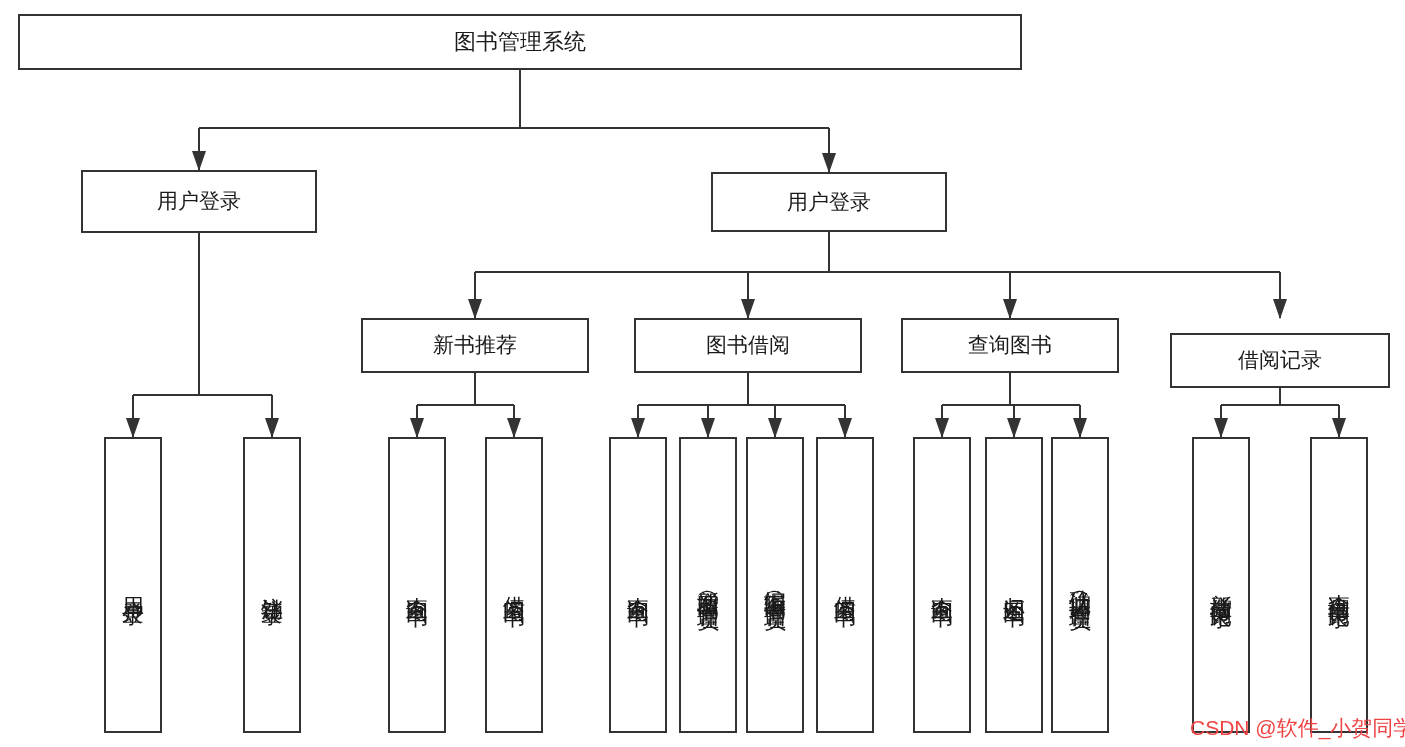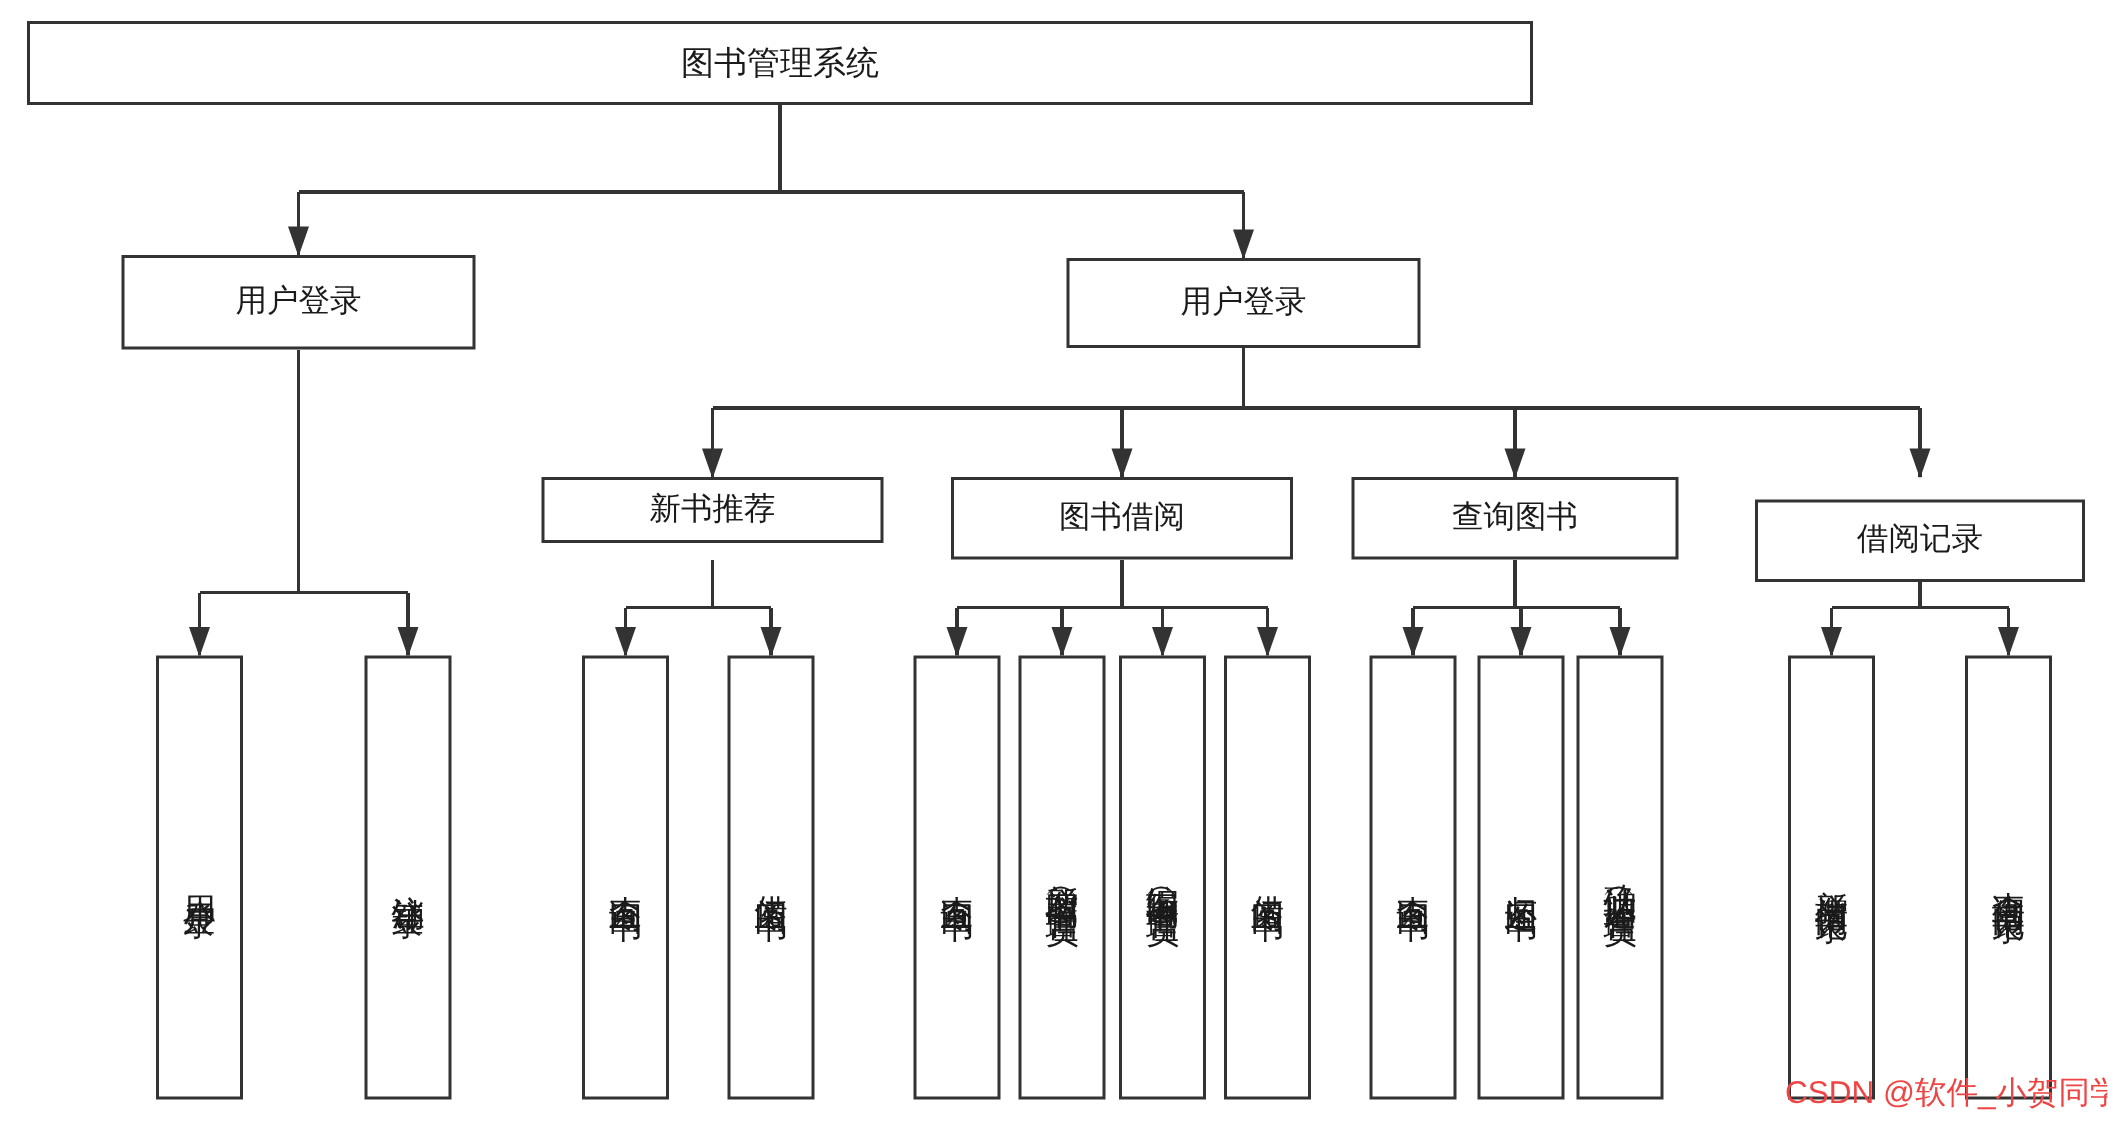--- a/index.html
+++ b/index.html
@@ -133,21 +133,21 @@
     <span class="label">图书管理系统</span>
   </div>
 
   <div class="node horiz" style="left: 81px; top: 170px; width: 236px; height: 63px;">
     <span class="label">用户登录</span>
   </div>
   <div class="node horiz" style="left: 711px; top: 172px; width: 236px; height: 60px;">
     <span class="label">用户登录</span>
   </div>
 
-  <div class="node horiz" style="left: 361px; top: 318px; width: 228px; height: 44px;">
+  <div class="node horiz" style="left: 361px; top: 318px; width: 228px; height: 55px;">
     <span class="label">新书推荐</span>
   </div>
   <div class="node horiz" style="left: 634px; top: 318px; width: 228px; height: 55px;">
     <span class="label">图书借阅</span>
   </div>
   <div class="node horiz" style="left: 901px; top: 318px; width: 218px; height: 55px;">
     <span class="label">查询图书</span>
   </div>
   <div class="node horiz" style="left: 1170px; top: 333px; width: 220px; height: 55px;">
     <span class="label">借阅记录</span>

